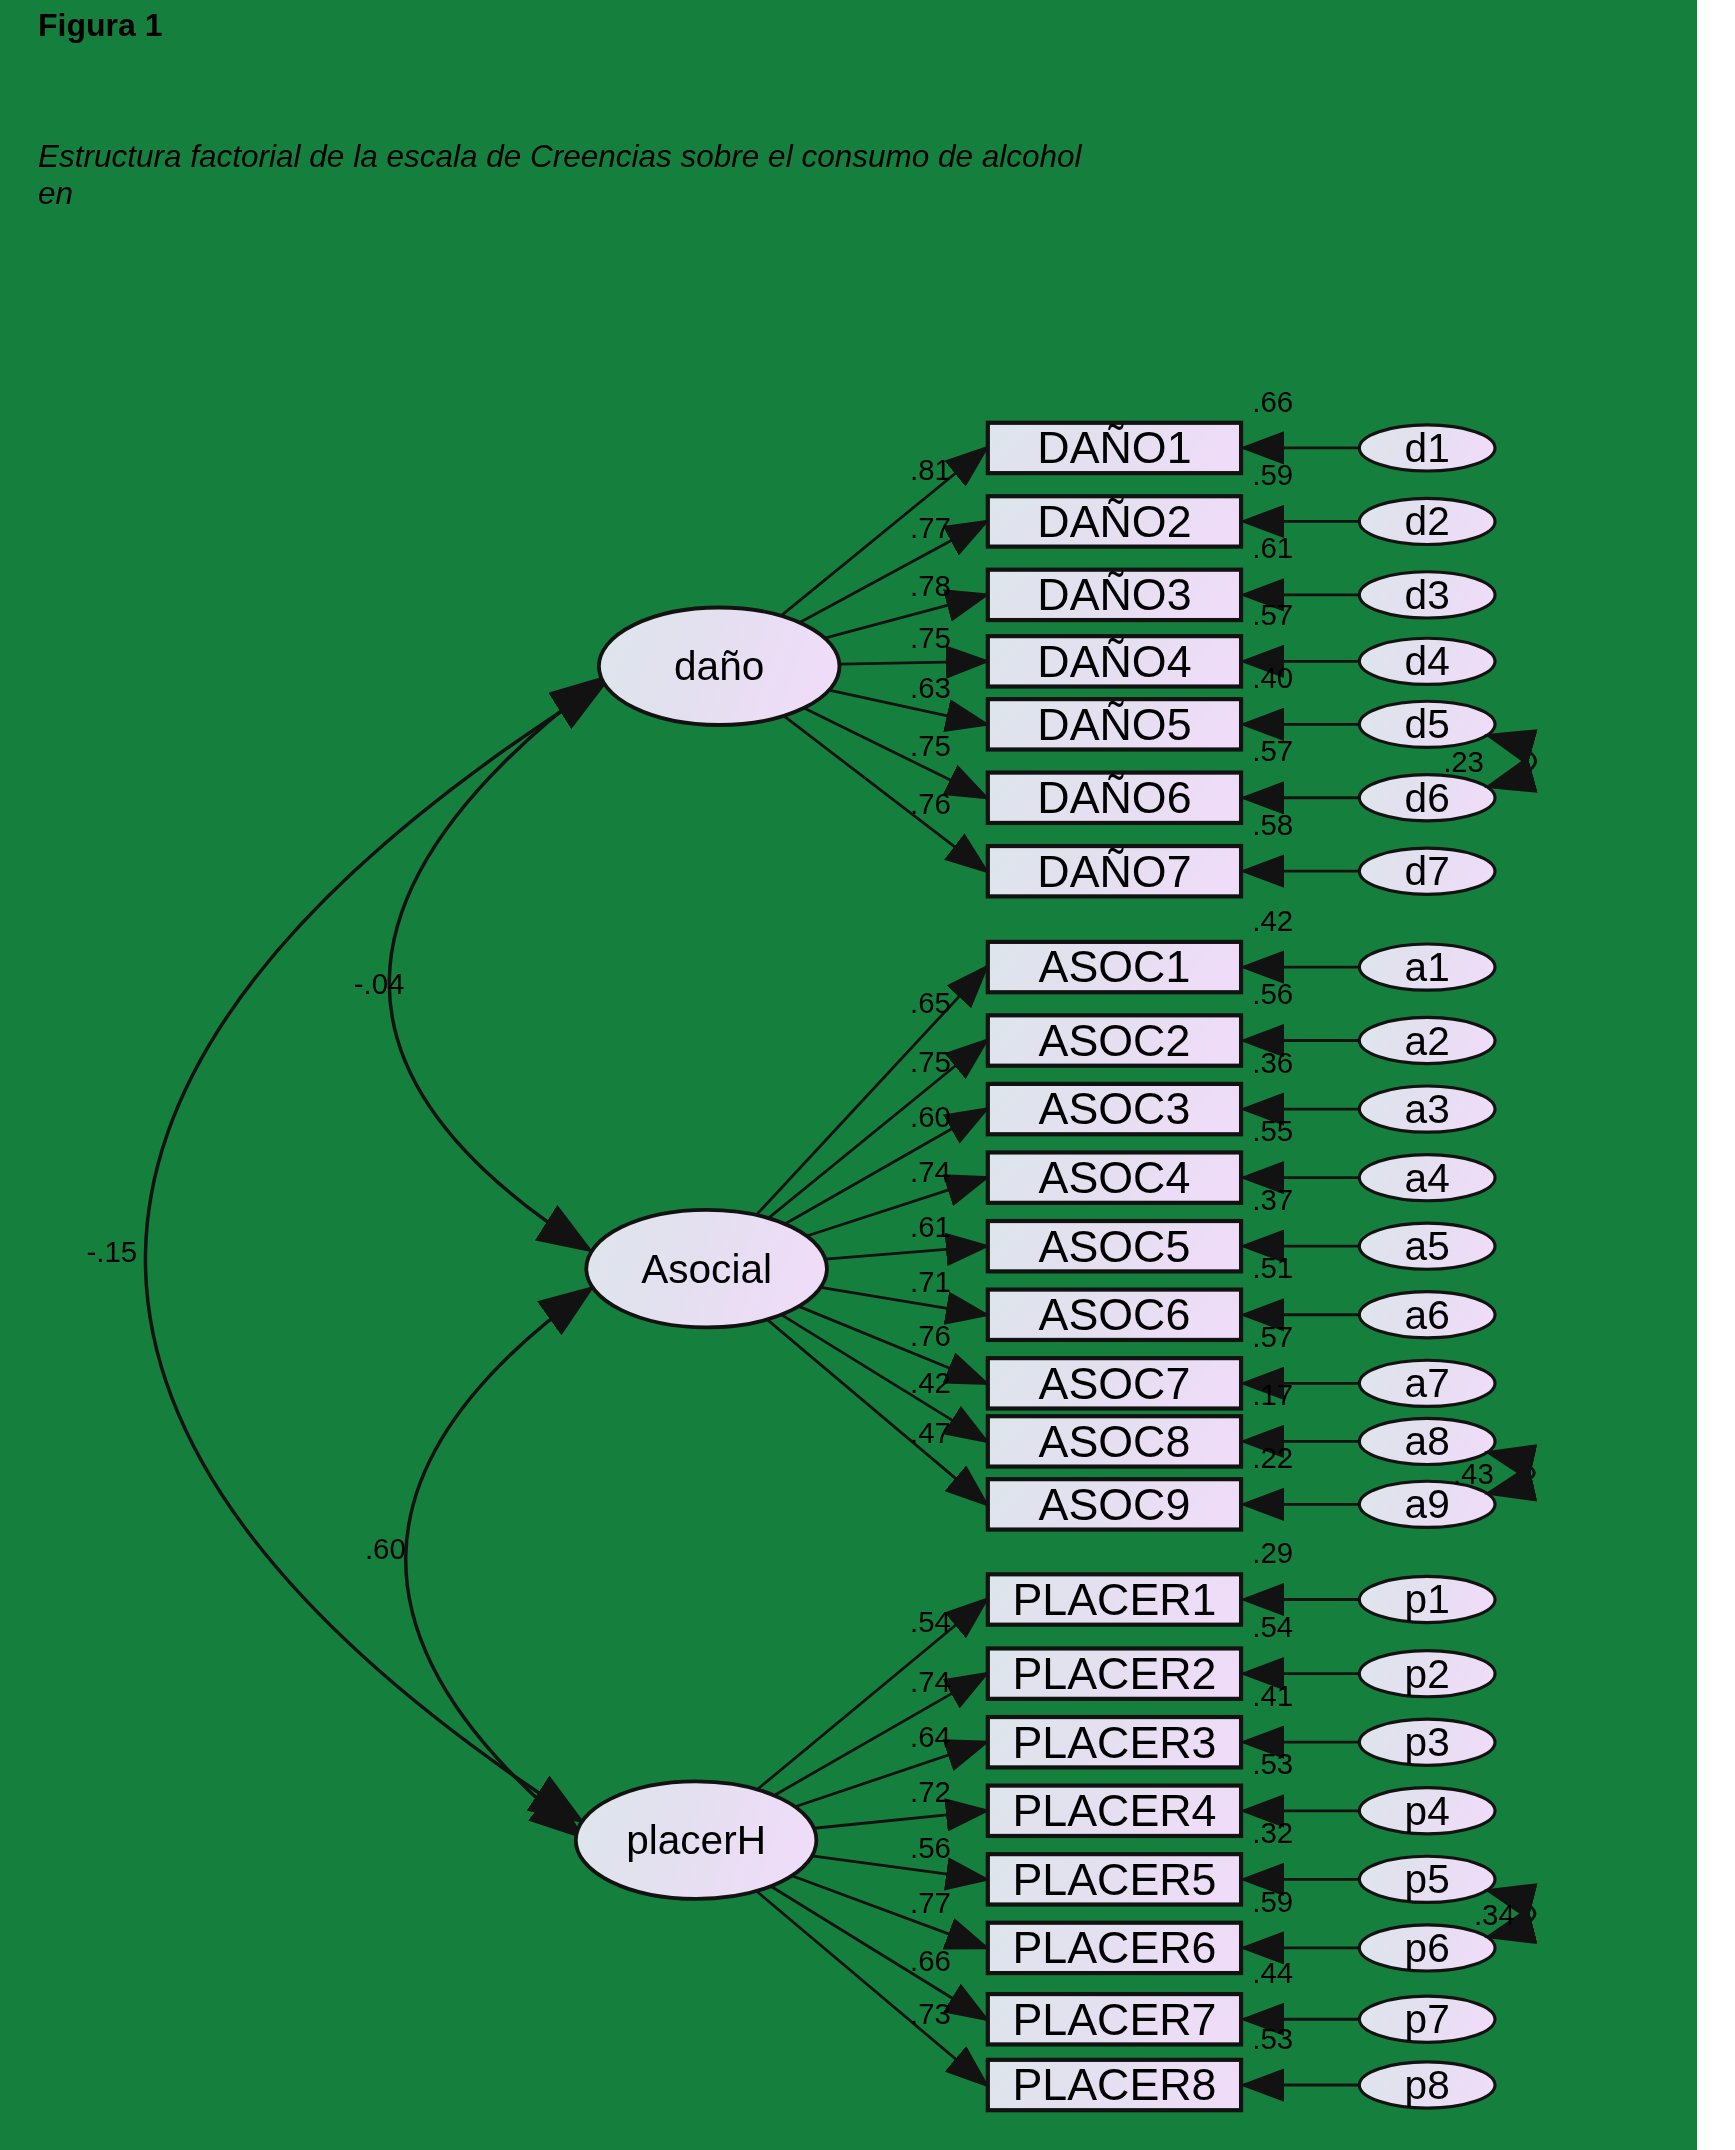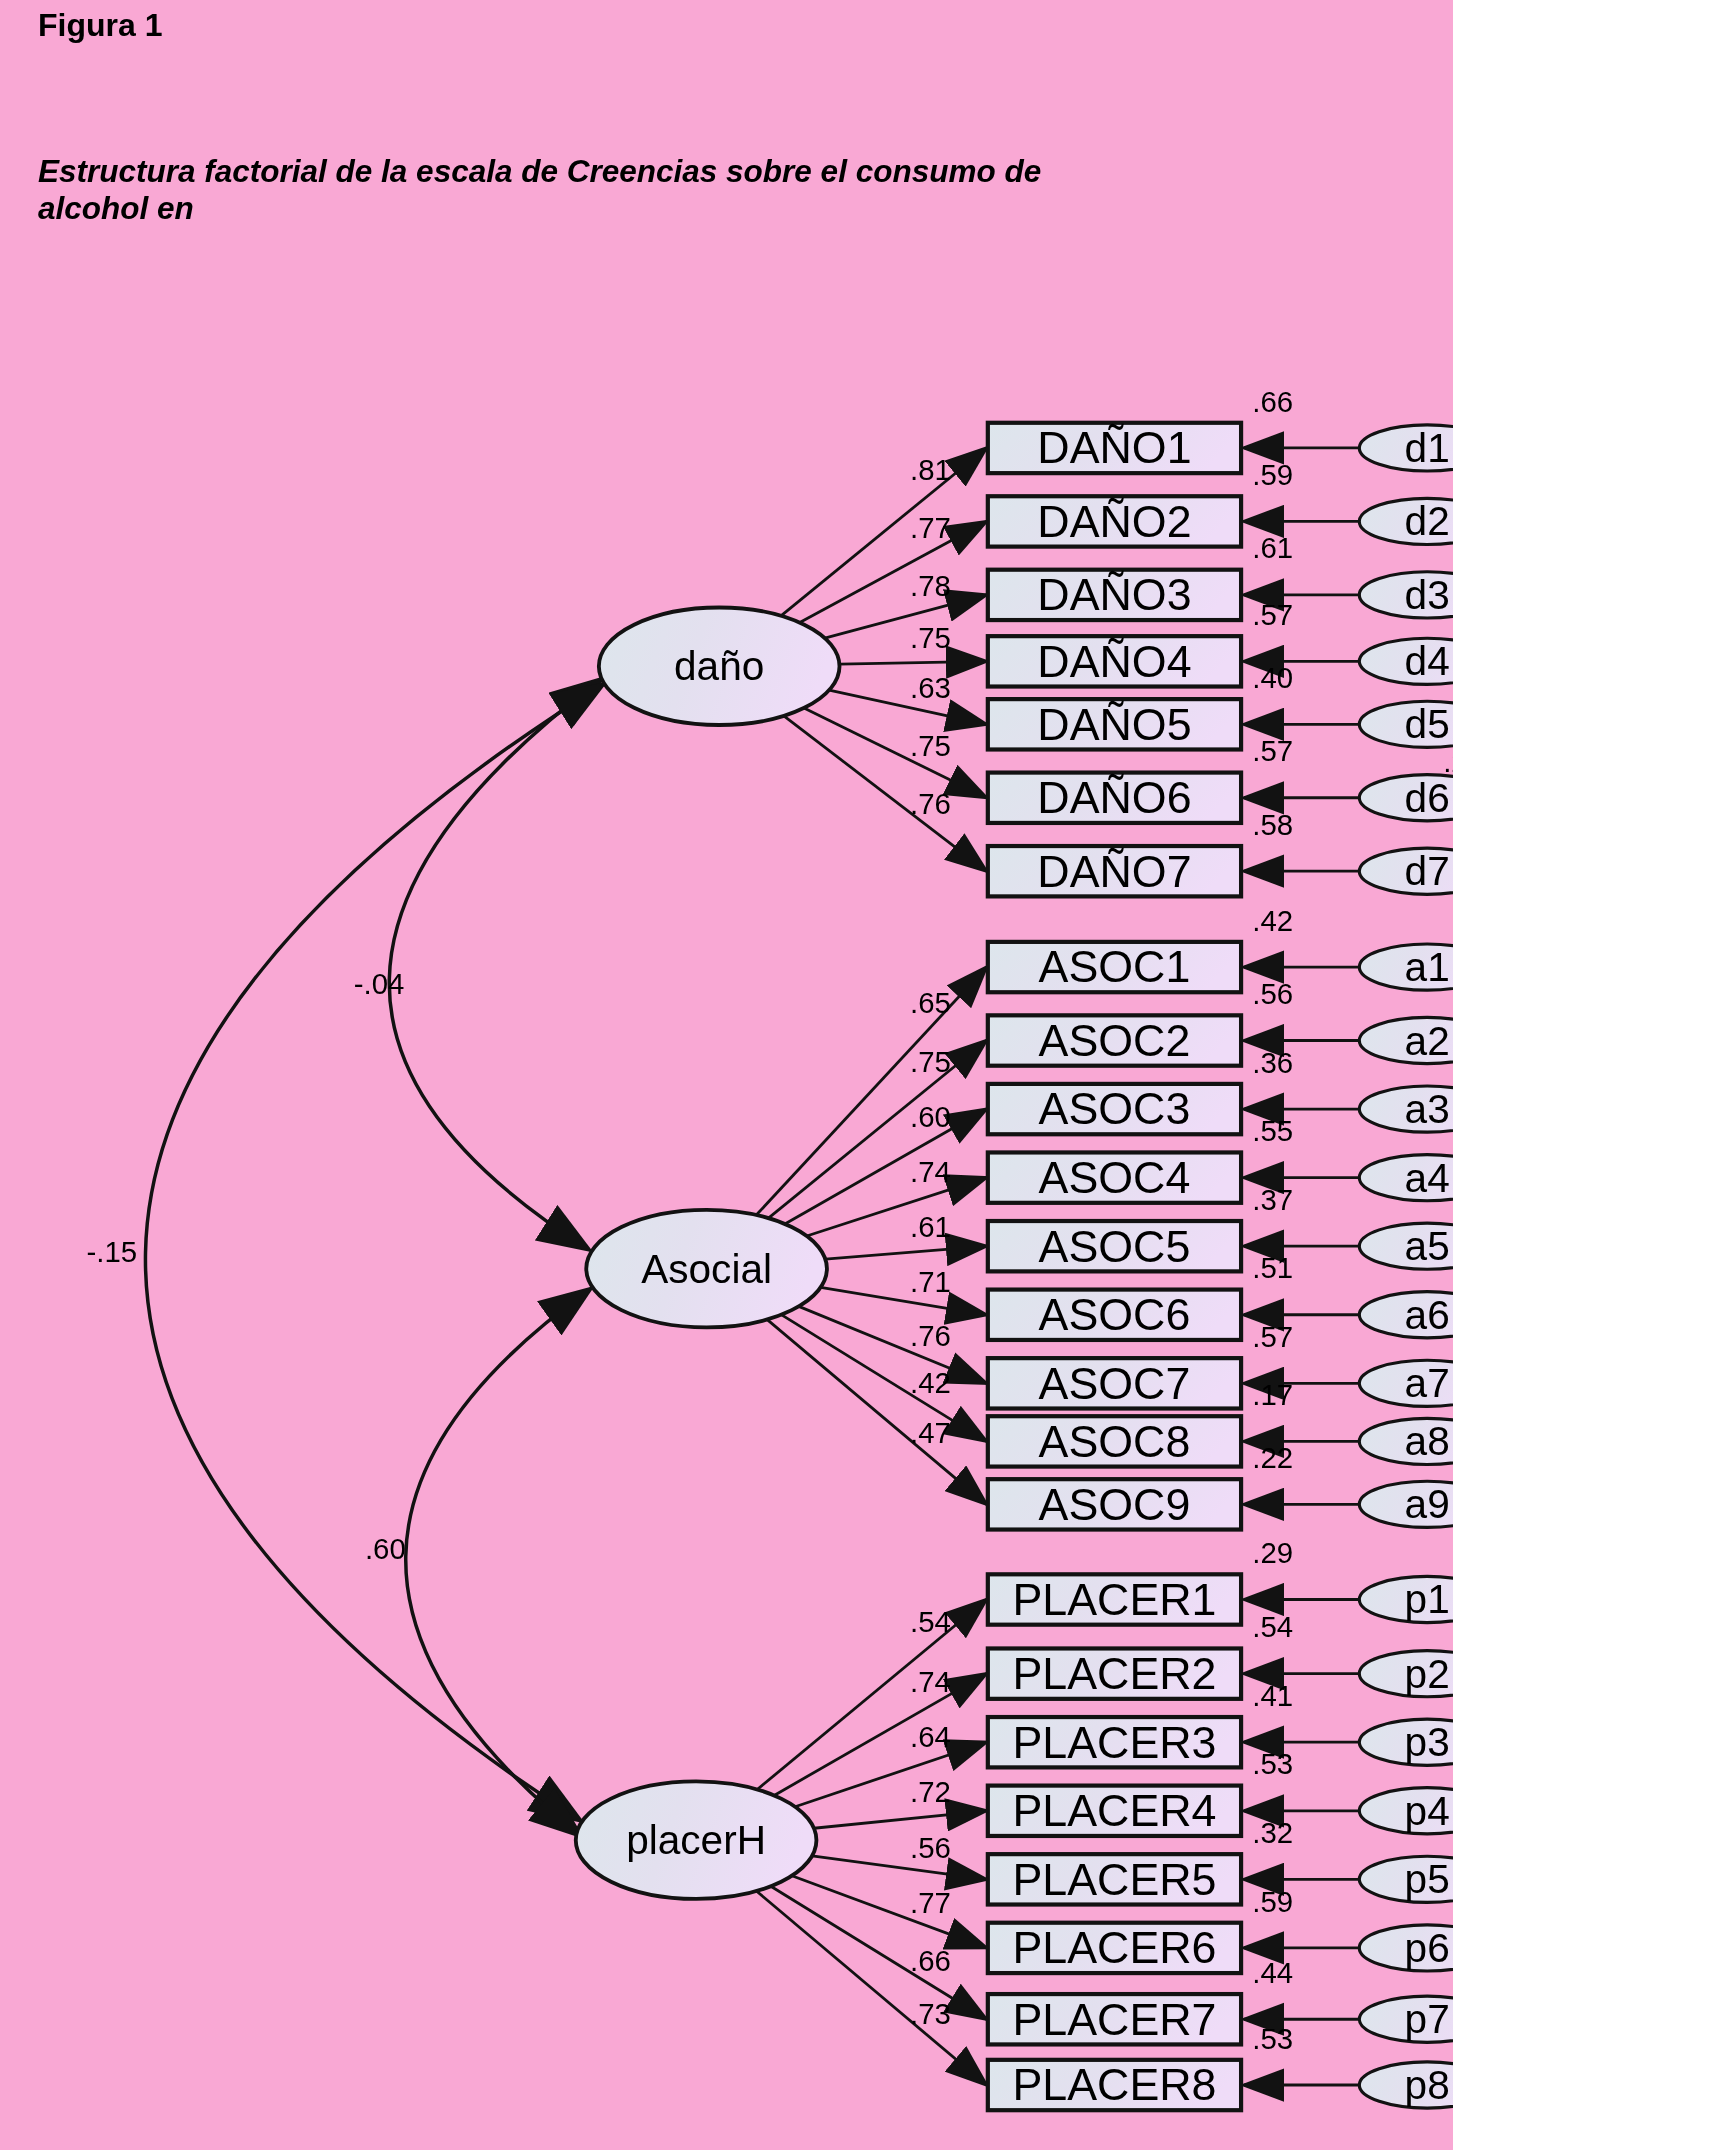--- a/index.html
+++ b/index.html
@@ -1,20 +1,20 @@
 <!DOCTYPE html>
 <html style="font-size:11.2px"><head>
 <meta charset="utf-8">
 <style>
   html,body{margin:0;padding:0;background:#ffffff;}
-  .page{position:relative;width:1453px;height:2151px;background:#f9a8d4;overflow:hidden;
+  .page{position:relative;width:1697px;height:2151px;background:#15803d;overflow:hidden;
         font-family:"Liberation Sans", sans-serif;color:#000;}
   .fig-title{position:absolute;left:38px;top:7px;font-size:32px;font-weight:bold;}
   .fig-caption{position:absolute;left:38px;width:1049px;font-size:31.5px;font-style:italic;}
-  .cap1{top:153px;font-weight:bold;}
+  .cap1{top:138px;}
   .cap2{top:232px;}
   svg{position:absolute;left:0;top:0;}
   text{font-family:"Liberation Sans", sans-serif;fill:#000;}
   .num{font-size:42px;}
   .boxlab{font-size:64px;}
   .errlab{font-size:58px;}
   .faclab{font-size:58px;}
 </style>
 </head>
 <body>

